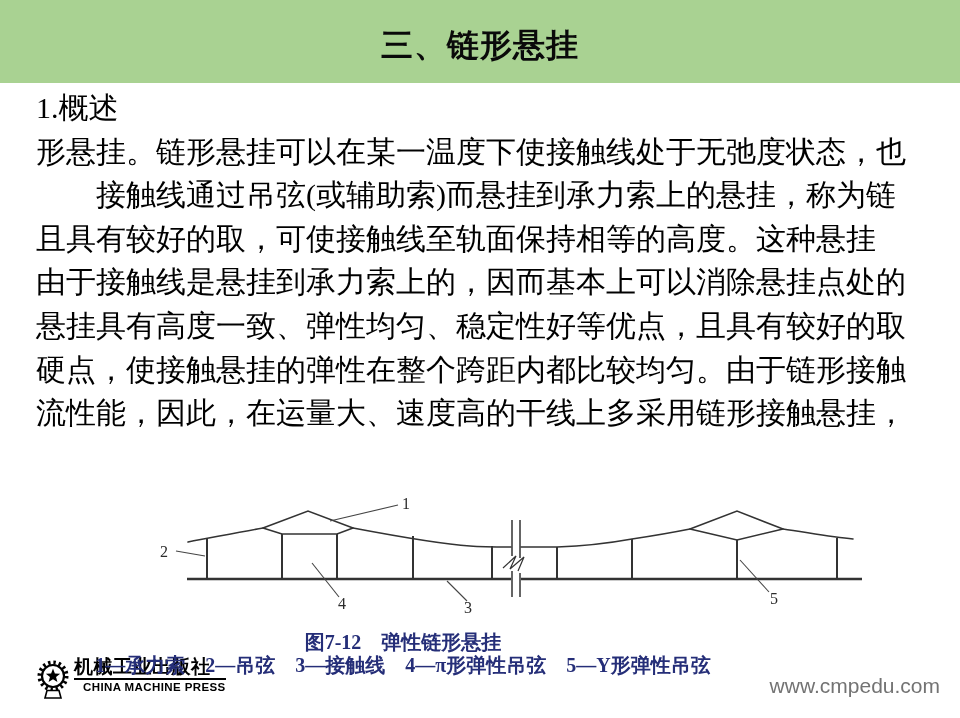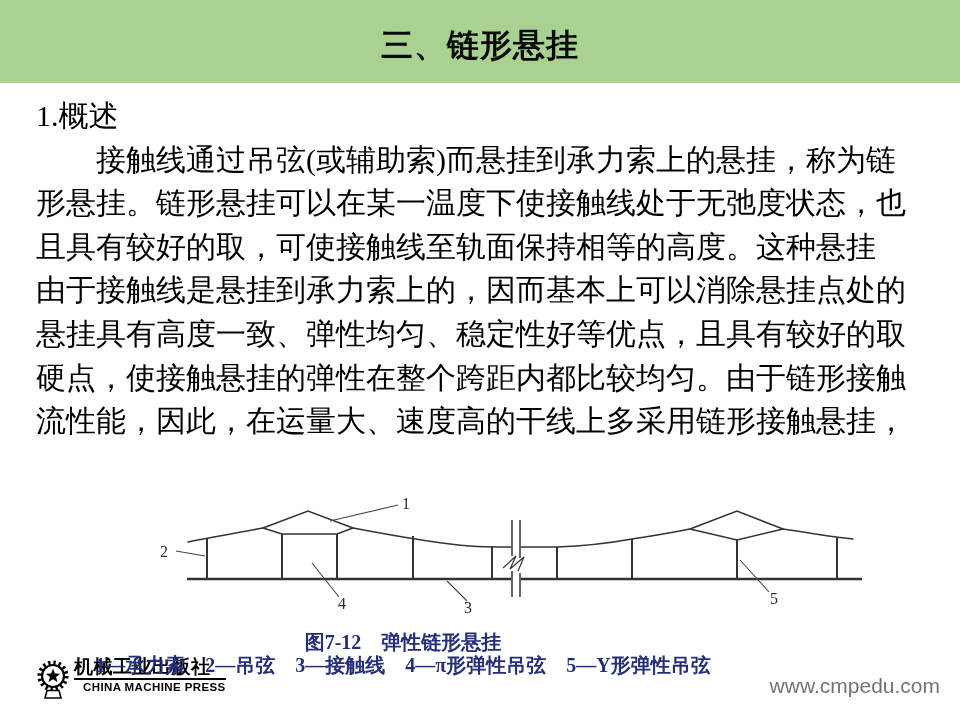--- a/index.html
+++ b/index.html
@@ -10,21 +10,21 @@
   
   .titlebar{
     position:absolute;top:0;left:0;width:960px;height:83px;background:#a9d292;
     display:flex;align-items:center;justify-content:center;
   }
   .title{
     font-family:"Liberation Sans","DejaVu Sans",sans-serif;
     font-weight:bold;font-size:32px;color:#0a0a0a;letter-spacing:1px;padding-top:8px;
   }
   
-  .body{position:absolute;top:94px;left:36px;width:892px;}
+  .body{position:absolute;top:86px;left:36px;width:892px;}
   .heading{font-size:30px;line-height:43.6px;white-space:nowrap;}
   .bline{font-size:30px;line-height:43.6px;white-space:nowrap;}
   .bline.indent{text-indent:60px;}
   
   .diagram{position:absolute;left:0;top:0;width:960px;height:718px;z-index:1;}
   .diagram text{font-family:"Liberation Serif","DejaVu Serif",serif;font-size:16px;fill:#2b2b2b;}
   
   .caption{
     position:absolute;top:631px;left:0;width:806px;text-align:center;z-index:3;
     color:#252e78;font-weight:bold;
@@ -55,22 +55,22 @@
 <body>
 
 <div class="slide">
 
   <div class="titlebar">
     <div class="title">三、链形悬挂</div>
   </div>
 
   <div class="body">
     <div class="heading">1.概述</div>
+    <div class="bline">形悬挂。链形悬挂可以在某一温度下使接触线处于无弛度状态，也</div>
     <div class="bline indent">接触线通过吊弦(或辅助索)而悬挂到承力索上的悬挂，称为链</div>
-    <div class="bline">形悬挂。链形悬挂可以在某一温度下使接触线处于无弛度状态，也</div>
     <div class="bline">且具有较好的取，可使接触线至轨面保持相等的高度。这种悬挂</div>
     <div class="bline">由于接触线是悬挂到承力索上的，因而基本上可以消除悬挂点处的</div>
     <div class="bline">悬挂具有高度一致、弹性均匀、稳定性好等优点，且具有较好的取</div>
     <div class="bline">硬点，使接触悬挂的弹性在整个跨距内都比较均匀。由于链形接触</div>
     <div class="bline">流性能，因此，在运量大、速度高的干线上多采用链形接触悬挂，</div>
   </div>
 
   <svg class="diagram" viewBox="0 0 960 718">
     <g stroke="#333" stroke-width="1.6" fill="none" stroke-linecap="round">
 

